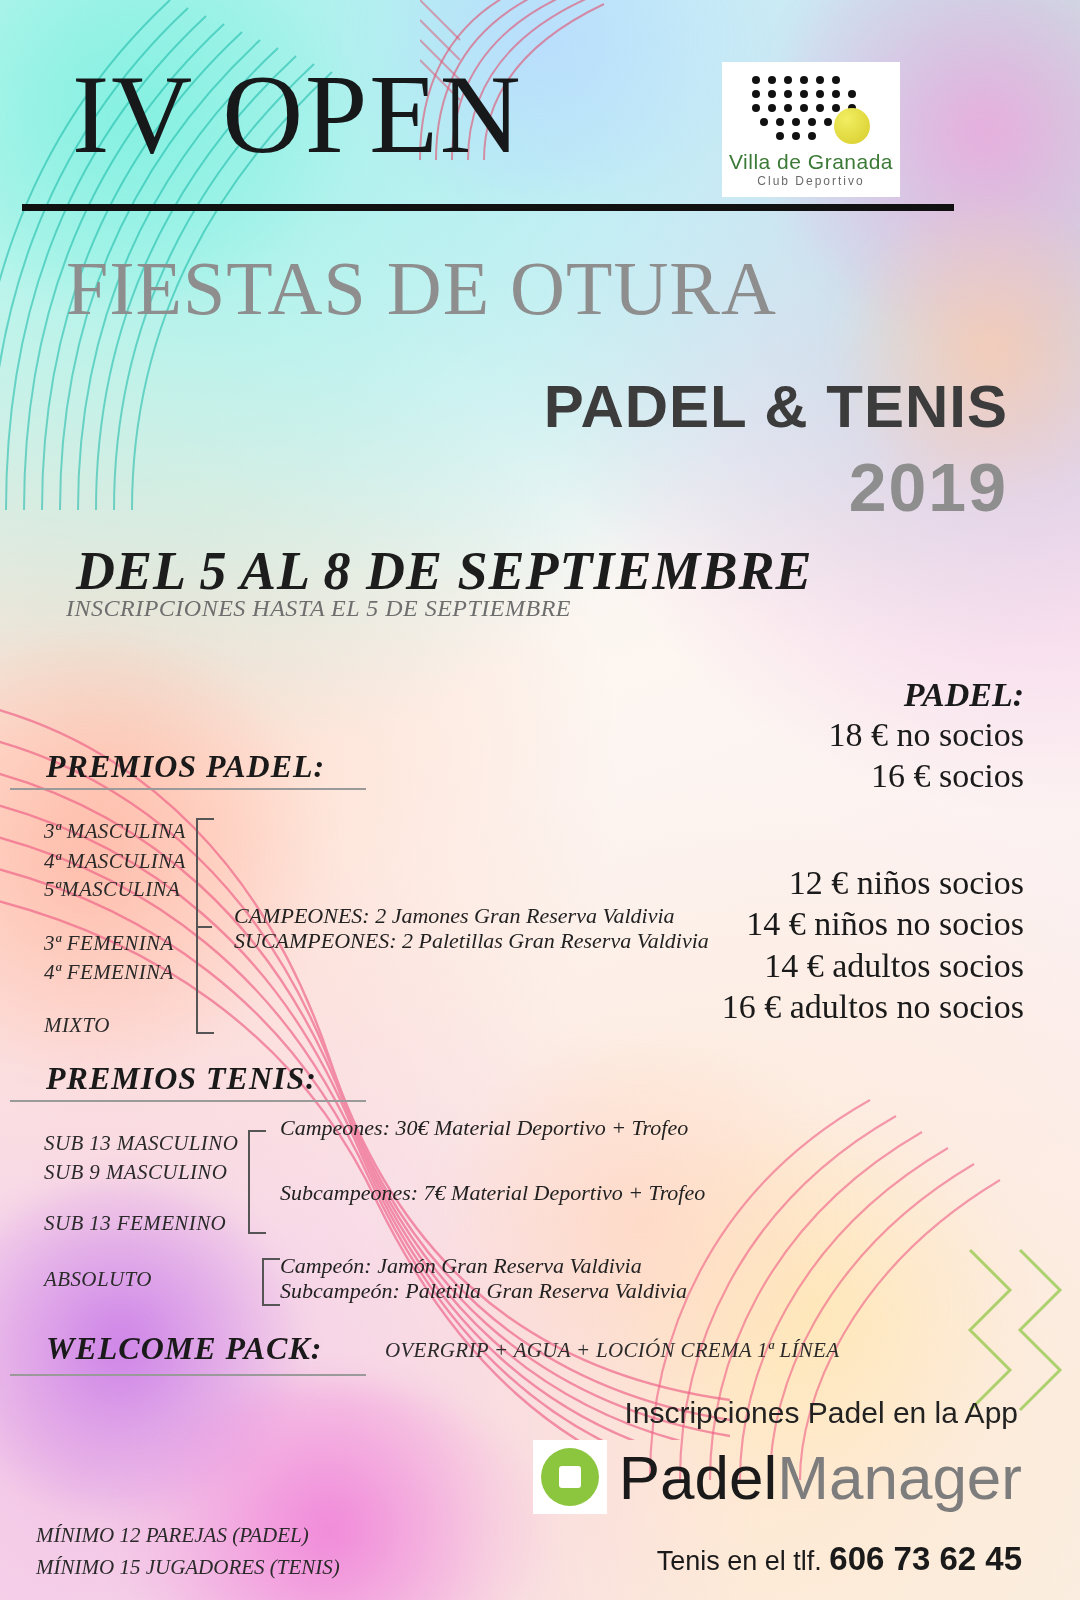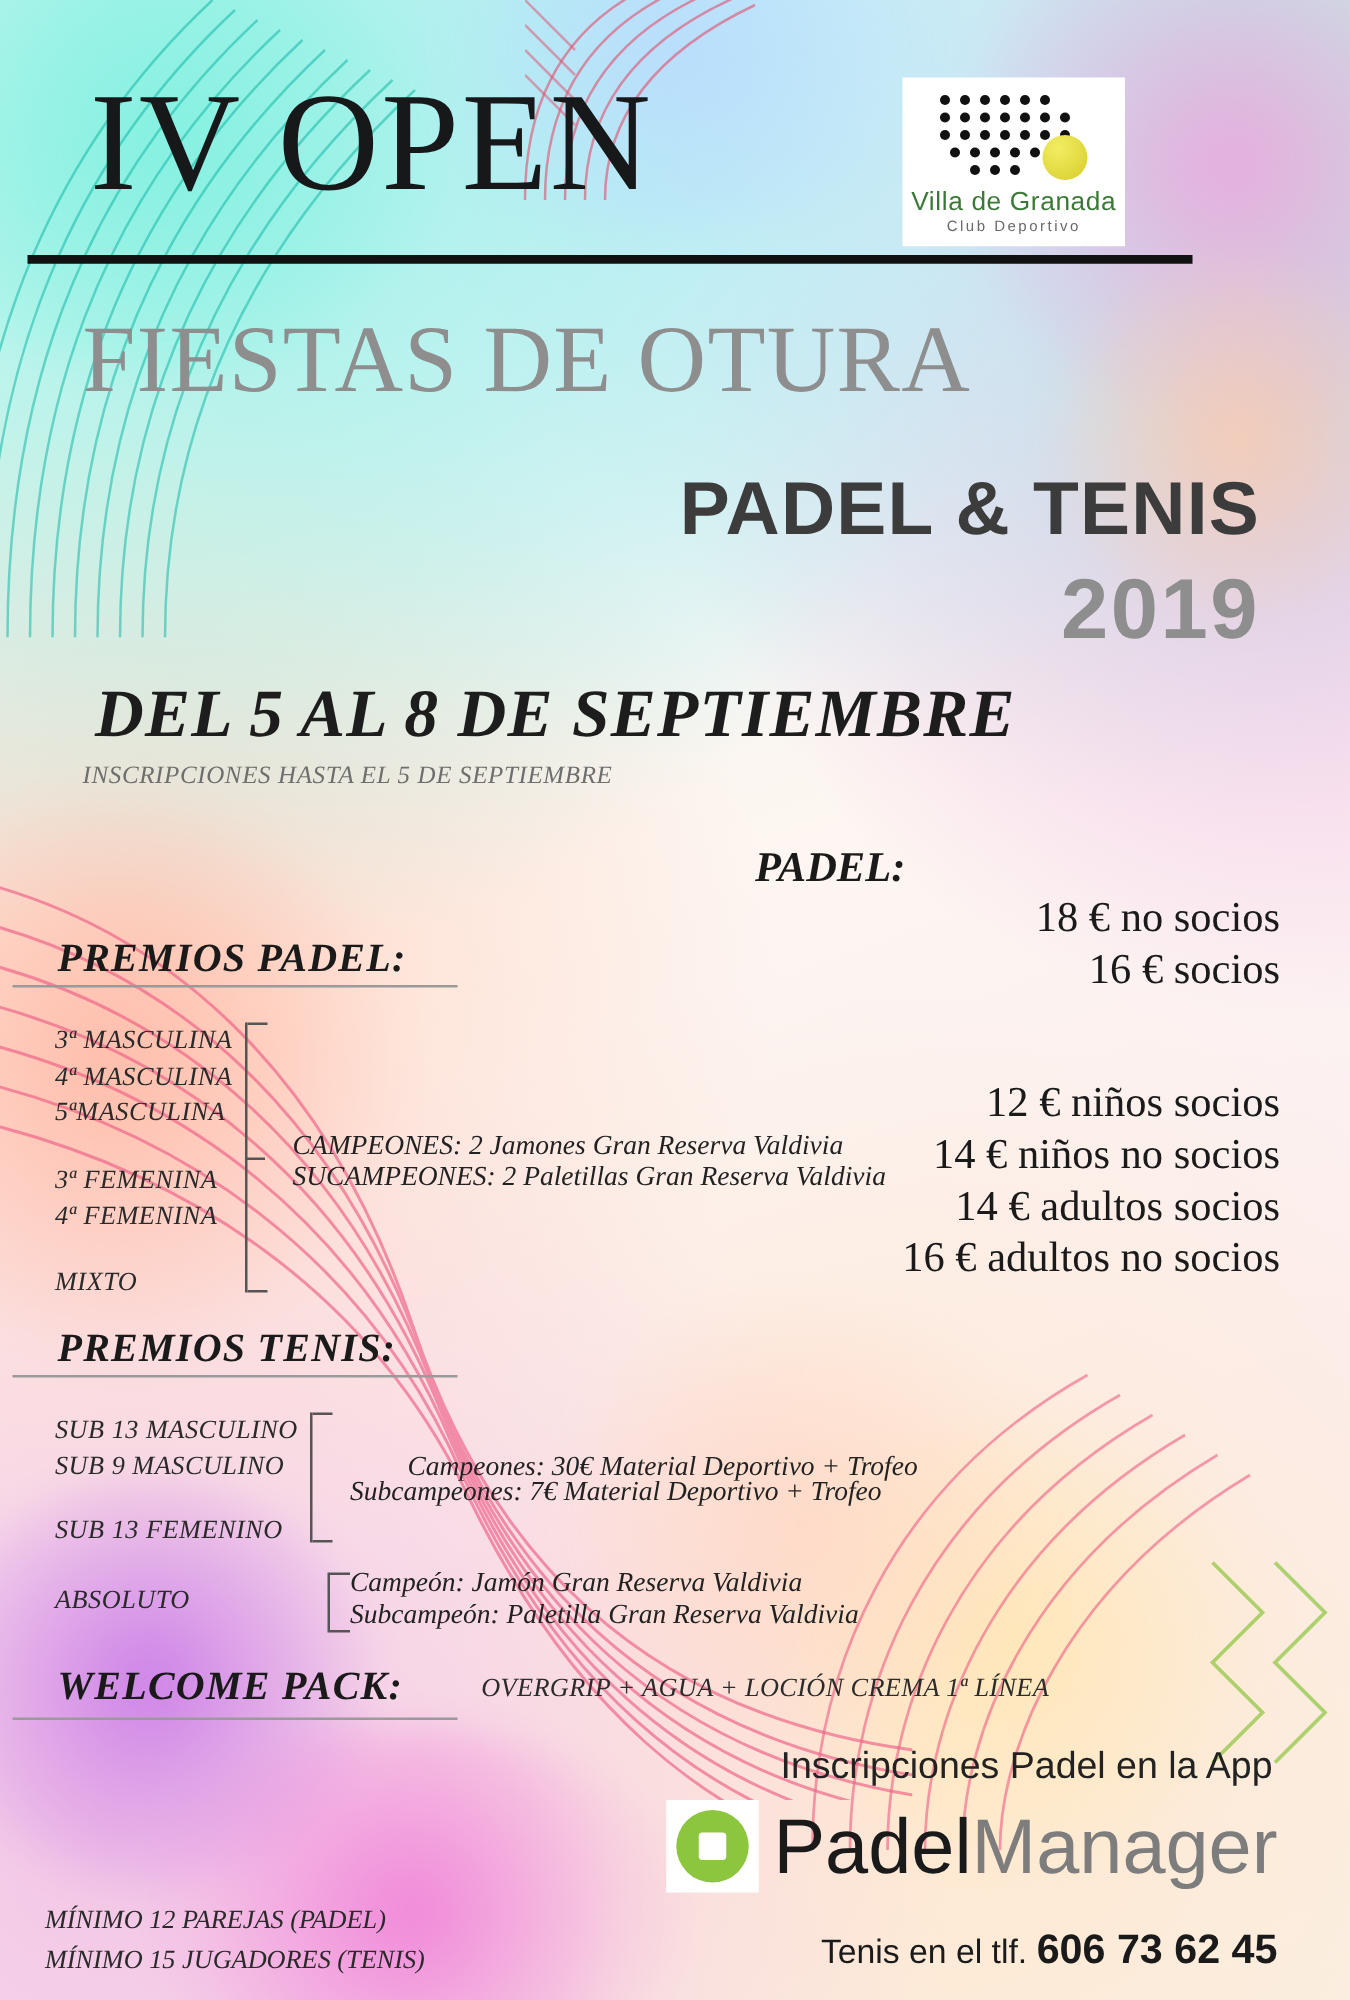--- a/index.html
+++ b/index.html
@@ -77,27 +77,27 @@
   .year{
     position:absolute;right:72px;top:448px;
     font-family:"Liberation Sans",sans-serif;font-weight:bold;
     font-size:68px;color:#8e8e8e;letter-spacing:2px;
   }
   .dates{
     position:absolute;left:76px;top:540px;
     font-size:54px;font-weight:bold;font-style:italic;color:#1d1d1d;letter-spacing:1px;
   }
   .deadline{
-    position:absolute;left:66px;top:609px;
-    font-size:20px;font-style:italic;color:#6e6e6e;letter-spacing:.5px;
+    position:absolute;left:66px;top:595px;
+    font-size:24px;font-style:italic;color:#6e6e6e;letter-spacing:.5px;
   }
 
   
   .price-head{
-    font-size:34px;font-style:italic;font-weight:bold;color:#1a1a1a;text-align:left;
+    font-size:34px;font-style:italic;font-weight:bold;color:#1a1a1a;text-align:right;
   }
   .price-line{font-size:34px;color:#1a1a1a;text-align:right;line-height:1.22;}
   .prices-padel{position:absolute;right:56px;top:676px;width:420px;}
   .prices-tenis{position:absolute;right:56px;top:862px;width:470px;}
 
   
   .sec-head{
     position:absolute;font-size:32px;font-weight:bold;font-style:italic;color:#1a1a1a;
     letter-spacing:1px;
   }
@@ -316,21 +316,21 @@
     <div class="sec-rule" style="left:10px;top:1100px;width:356px;"></div>
 
     <div class="cat" style="left:44px;top:1128px;">SUB 13 MASCULINO</div>
     <div class="cat" style="left:44px;top:1157px;">SUB 9 MASCULINO</div>
     <div class="cat" style="left:44px;top:1208px;">SUB 13 FEMENINO</div>
     <div class="cat" style="left:44px;top:1264px;">ABSOLUTO</div>
 
     <div class="brace" style="left:248px;top:1130px;height:104px;"></div>
     <div class="brace" style="left:262px;top:1258px;height:48px;"></div>
 
-    <div class="prize" style="left:280px;top:1157px;margin-left:46px;">Campeones: 30€ Material Deportivo + Trofeo</div>
+    <div class="prize" style="left:280px;top:1112px;">Campeones: 30€ Material Deportivo + Trofeo</div>
     <div class="prize" style="left:280px;top:1177px;">Subcampeones: 7€ Material Deportivo + Trofeo</div>
     <div class="prize" style="left:280px;top:1275px;">Subcampeón: Paletilla Gran Reserva Valdivia</div>
     <div class="prize" style="left:280px;top:1250px;">Campeón: Jamón Gran Reserva Valdivia</div>
 
     <div class="welcome-head">WELCOME PACK:</div>
     <div class="sec-rule" style="left:10px;top:1374px;width:356px;"></div>
     <div class="welcome-txt">OVERGRIP + AGUA + LOCIÓN CREMA 1ª LÍNEA</div>
 
     <div class="app-line">Inscripciones Padel en la App</div>
 

